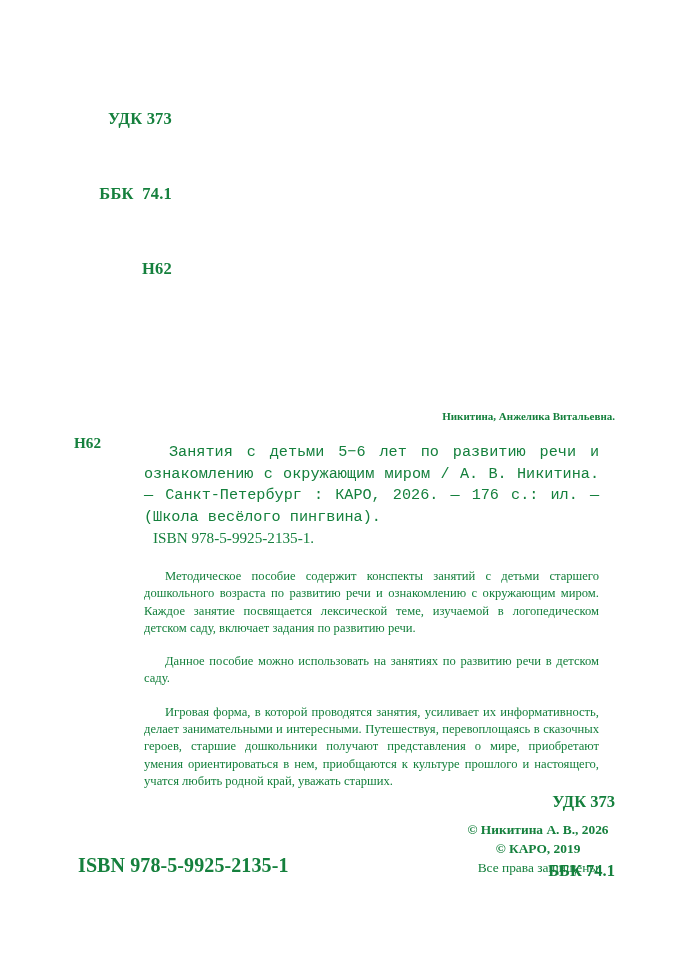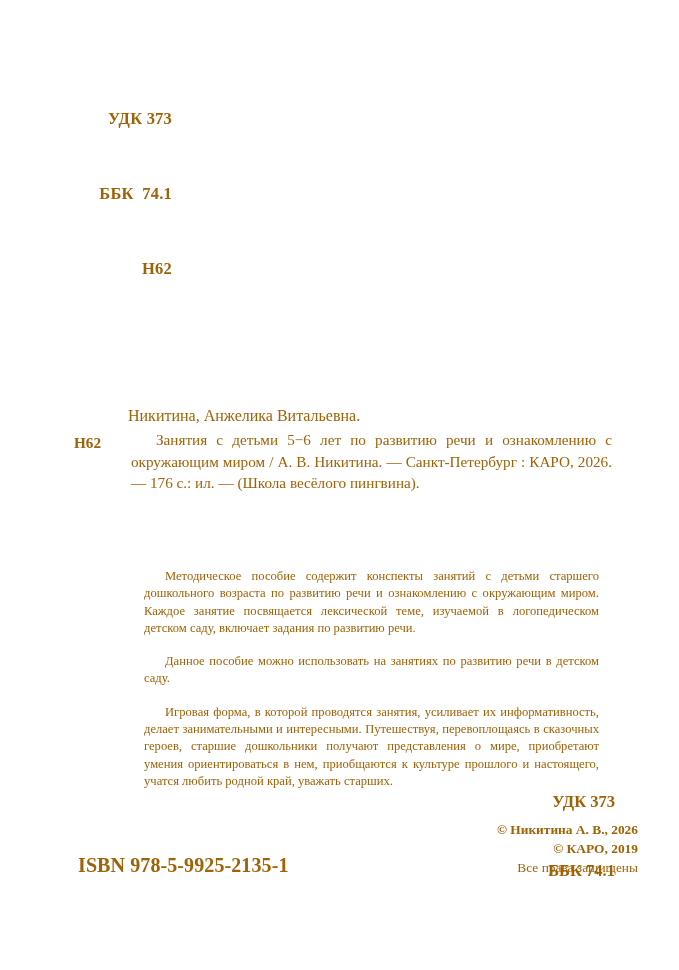--- a/index.html
+++ b/index.html
@@ -6,21 +6,21 @@
   html, body {
     margin: 0;
     padding: 0;
     background: #ffffff;
   }
   .page {
     position: relative;
     width: 679px;
     height: 970px;
     background: #ffffff;
-    color: #a16207;
+    color: #15803d;
     font-family: "Liberation Serif", "DejaVu Serif", serif;
     overflow: hidden;
     -webkit-font-smoothing: antialiased;
   }
 
   
   .class-block {
     position: absolute;
     left: 0;
     top: 56px;
@@ -35,33 +35,35 @@
   .class-block .line { display: block; }
 
   
   .biblio {
     position: absolute;
     left: 128px;
     top: 406px;
     width: 487px;
   }
   .biblio-author {
-    font-size: 16px;
-    font-weight: normal;
+    font-size: 11px;
+    font-weight: bold;
     line-height: 20px;
     margin: 0 0 1px 0;
+    text-align: right;
   }
   .biblio-desc {
     font-size: 15.2px;
     line-height: 21.5px;
     text-align: justify;
     text-justify: inter-word;
-    margin: 3px;
+    margin: 16px;
     text-indent: 25px;
     hyphens: manual;
+    font-family: Liberation Mono, monospace;
   }
   .biblio-mark {
     position: absolute;
     left: 74px;
     top: 432px;
     font-size: 15.2px;
     font-weight: bold;
     line-height: 21.5px;
   }
 
@@ -108,21 +110,21 @@
   .class-bottom .line { display: block; }
 
   
   .copyright {
     position: absolute;
     left: 438px;
     top: 820px;
     width: 200px;
     font-size: 13.4px;
     line-height: 19px;
-    text-align: right;
+    text-align: center;
   }
   .copyright .cline { display: block; font-weight: bold; white-space: pre; }
   .copyright .cline.plain { font-weight: normal; }
 
   
   .isbn-bottom {
     position: absolute;
     left: 78px;
     top: 854px;
     font-size: 20px;
@@ -142,20 +144,21 @@
     <span class="line">Н62</span>
   </div>
 
   <div class="biblio-mark">Н62</div>
 
   <div class="biblio">
     <div class="biblio-author">Никитина, Анжелика Витальевна.</div>
     <p class="biblio-desc">Занятия с детьми 5−6 лет по развитию речи и ознаком­лению с окружающим миром / А. В. Никитина. — Санкт-Петербург : КАРО, 2026. — 176 с.: ил. — (Школа весёло­го пингвина).</p>
   </div>
 
+  <div class="isbn-inner">ISBN 978-5-9925-2135-1.</div>
 
   <div class="annotation">
     <p>Методическое пособие содержит конспекты занятий с детьми старше­го дошкольного возраста по развитию речи и ознакомлению с окружаю­щим миром. Каждое занятие посвящается лексической теме, изучаемой в логопедическом детском саду, включает задания по развитию речи.</p>
     <p>Данное пособие можно использовать на занятиях по развитию речи в детском саду.</p>
     <p>Игровая форма, в которой проводятся занятия, усиливает их ин­формативность, делает занимательными и интересными. Путешествуя, перевоплощаясь в сказочных героев, старшие дошкольники получают представления о мире, приобретают умения ориентироваться в нем, при­общаются к культуре прошлого и настоящего, учатся любить родной край, уважать старших.</p>
   </div>
 
   <div class="class-bottom">
     <span class="line">УДК 373</span>
     <span class="line">ББК 74.1</span>

